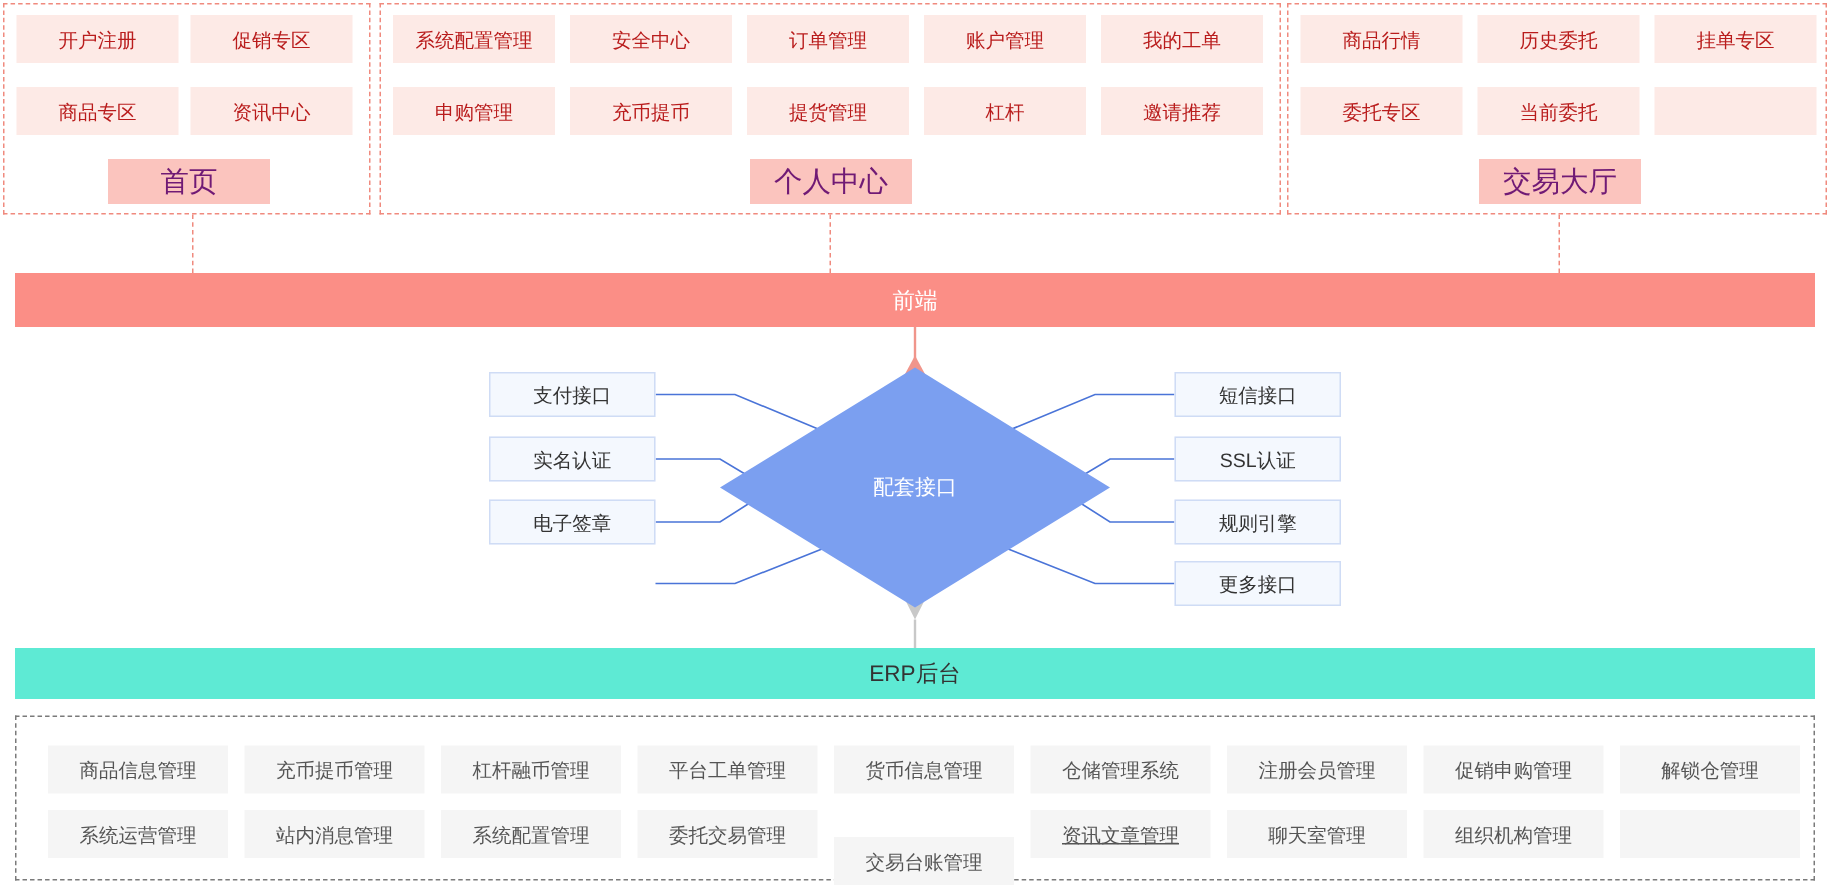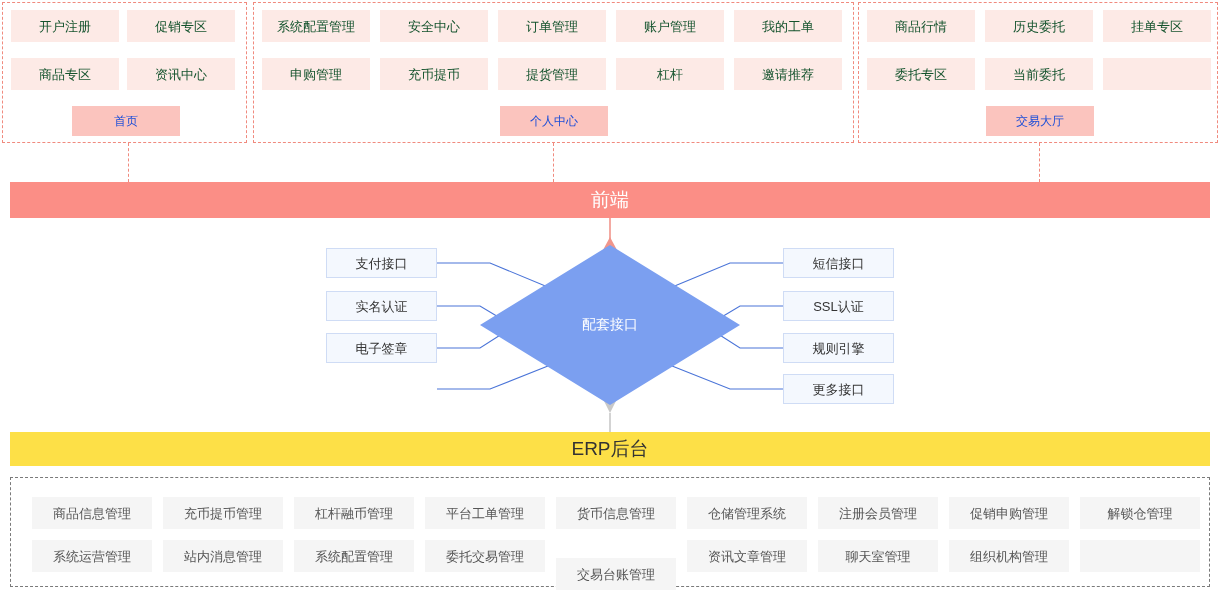--- a/index.html
+++ b/index.html
@@ -16,53 +16,53 @@
     position: absolute;
     border: 1px dashed #f08a7e;
     background: transparent;
   }
   .grp-inner { position: relative; width: 100%; height: 100%; }
 
   
   .tile {
     position: absolute;
     background: #fdeae6;
-    color: #14532d;
+    color: #b91c1c;
     font-size: 13px;
     display: flex;
     align-items: center;
     justify-content: center;
     white-space: nowrap;
     line-height: 1;
   }
   .tile.blank { background: #fdeae6; }
 
   
   .entry {
     position: absolute;
     background: #fbc4be;
-    color: #1d4ed8;
-    font-size: 12px;
+    color: #701a75;
+    font-size: 19px;
     display: flex;
     align-items: center;
     justify-content: center;
     white-space: nowrap;
   }
 
   
   .bar {
     position: absolute;
     display: flex;
     align-items: center;
     justify-content: center;
-    font-size: 19px;
+    font-size: 15px;
     white-space: nowrap;
   }
   .bar-front { background: #fb8e86; color: #ffffff; }
-  .bar-erp   { background: #fde047; color: #333333; }
+  .bar-erp   { background: #5eead4; color: #333333; }
 
   
   .erp-box {
     position: absolute;
     border: 1px dashed #7a7a7a;
     background: transparent;
   }
   .mtile {
     position: absolute;
     background: #f5f5f5;
@@ -212,20 +212,20 @@
       <div class="mtile" style="left:676px; top:19px; width:120px; height:32px;">仓储管理系统</div>
       <div class="mtile" style="left:807px; top:19px; width:120px; height:32px;">注册会员管理</div>
       <div class="mtile" style="left:938px; top:19px; width:120px; height:32px;">促销申购管理</div>
       <div class="mtile" style="left:21px; top:62px; width:120px; height:32px;">系统运营管理</div>
 
       <div class="mtile" style="left:1069px; top:19px; width:120px; height:32px;">解锁仓管理</div>
       <div class="mtile" style="left:152px; top:62px; width:120px; height:32px;">站内消息管理</div>
       <div class="mtile" style="left:283px; top:62px; width:120px; height:32px;">系统配置管理</div>
       <div class="mtile" style="left:414px; top:62px; width:120px; height:32px;">委托交易管理</div>
       <div class="mtile" style="left:545px; top:80px; width:120px; height:32px;">交易台账管理</div>
-      <div class="mtile" style="left:676px; top:62px; width:120px; height:32px;">资讯文章管理</div>
+      <div class="mtile" style="left:676px; top:62px; width:120px; height:32px;text-decoration:underline;">资讯文章管理</div>
       <div class="mtile" style="left:807px; top:62px; width:120px; height:32px;">聊天室管理</div>
       <div class="mtile" style="left:938px; top:62px; width:120px; height:32px;">组织机构管理</div>
       <div class="mtile" style="left:1069px; top:62px; width:120px; height:32px;"></div>
     </div>
   </div>
 
 </div>
 
 </body></html>

